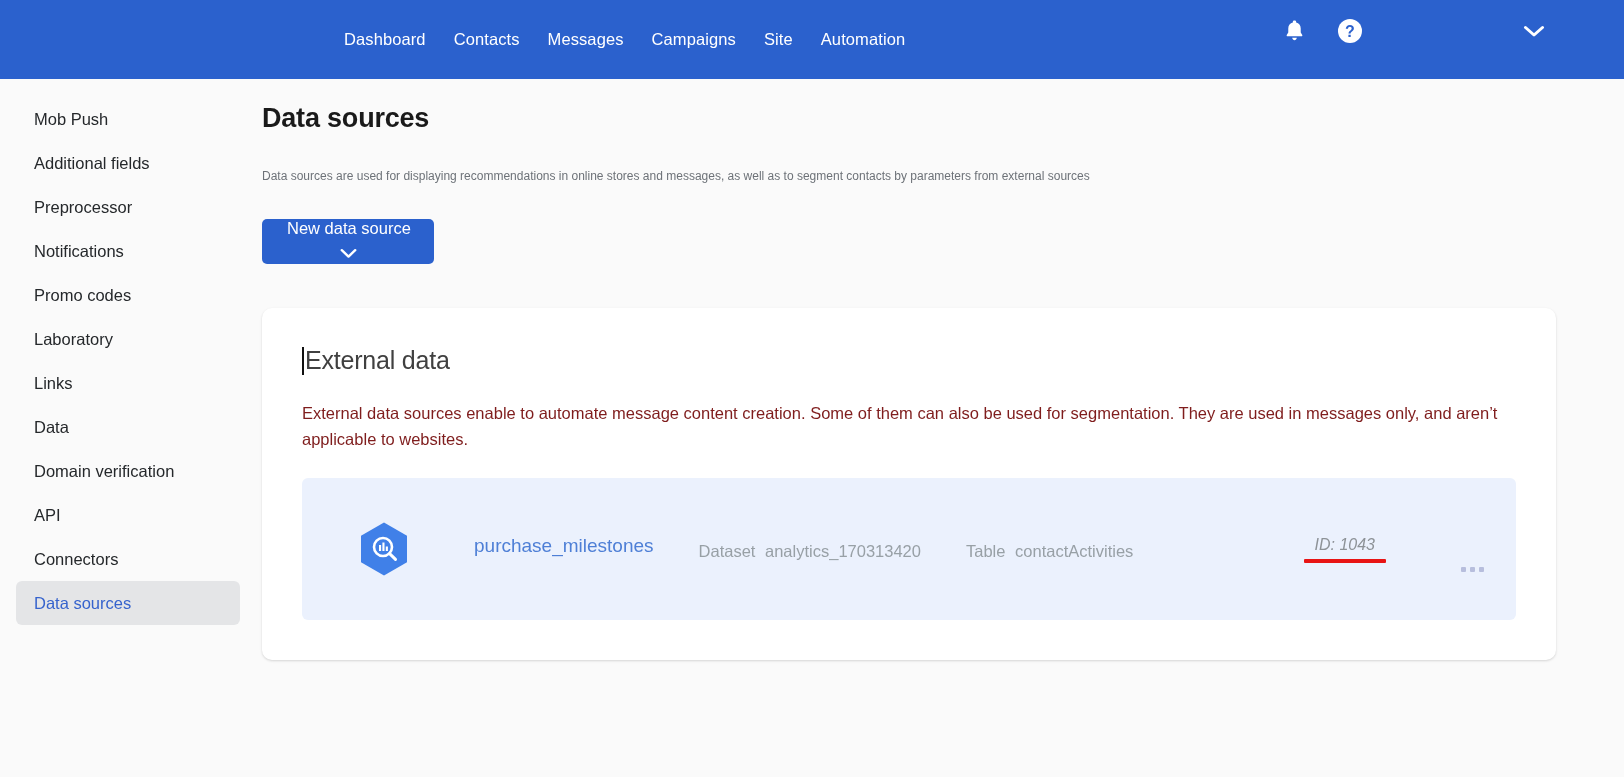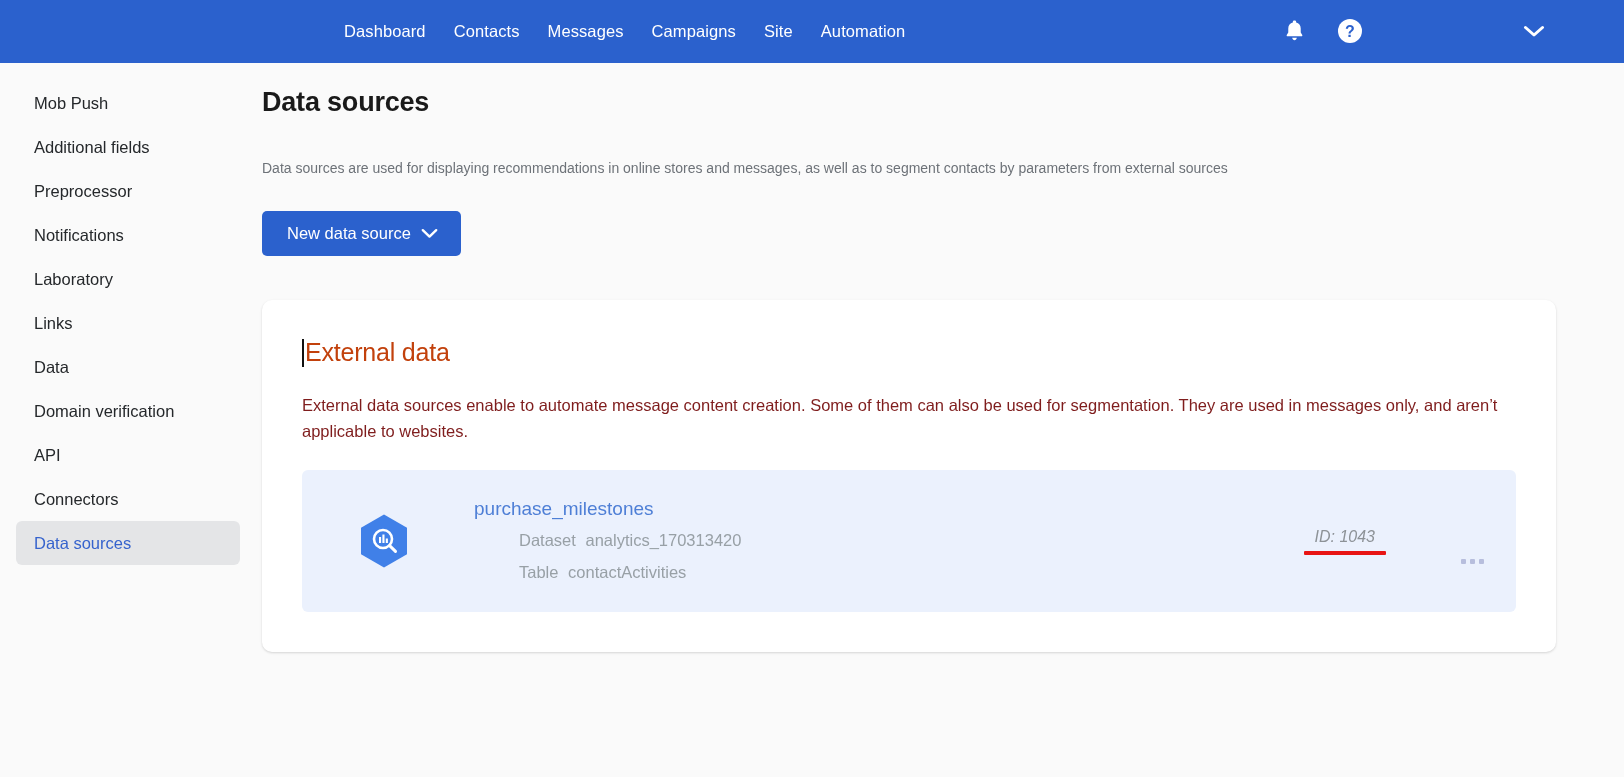--- a/index.html
+++ b/index.html
@@ -10,21 +10,21 @@
   }
   body {
     font-family: "Liberation Sans", sans-serif;
     background: #fafafa;
     color: #212121;
     -webkit-font-smoothing: antialiased;
   }
 
   
   .topbar {
-    height: 63px;
+    height: 79px;
     background: #2b61cd;
     display: flex;
     align-items: center;
     position: relative;
   }
   .nav-links {
     display: flex;
     align-items: center;
     gap: 28px;
     margin-left: 344px;
@@ -97,40 +97,41 @@
     min-width: 0;
   }
   .page-title {
     font-size: 27px;
     font-weight: bold;
     color: #1a1a1a;
     letter-spacing: -0.2px;
     padding-top: 24px;
   }
   .page-desc {
-    font-size: 14px;
+    font-size: 12px;
     color: #6d7278;
     line-height: 28px;
-    margin-top: 36px;
+    margin-top: 28px;
     max-width: 1292px;
   }
   .primary-btn {
     margin-top: 29px;
     height: 45px;
     background: #2b61cd;
     color: #fff;
     border: none;
     border-radius: 5px;
     font-family: inherit;
     font-size: 16.5px;
     display: inline-flex;
     align-items: center;
     gap: 10px;
     padding: 0 23px 0 25px;
     cursor: pointer;
+    flex-direction: column;
   }
   .primary-btn .chev { display: flex; align-items: center; }
 
   
   .card {
     margin-top: 44px;
     background: #ffffff;
     border-radius: 10px;
     box-shadow: 0 1px 3px rgba(0,0,0,.10), 0 1px 2px rgba(0,0,0,.06);
     padding: 38px 40px 40px 40px;
@@ -142,21 +143,21 @@
   }
   .caret-bar {
     display: inline-block;
     width: 2px;
     height: 28px;
     background: #111;
     margin-right: 1px;
   }
   .card-title {
     font-size: 25px;
-    color: #c2410c;
+    color: #404040;
     letter-spacing: -0.2px;
     font-weight: 400;
   }
   .card-desc {
     font-size: 16.5px;
     color: #7f1d1d;
     line-height: 26px;
     margin-top: 25px;
   }
 
@@ -175,21 +176,21 @@
     flex: 0 0 auto;
     width: 52px;
     height: 52px;
     display: flex;
     align-items: center;
     justify-content: center;
   }
   .ds-info {
     margin-left: 64px;
     display: flex;
-    flex-direction: column;
+    flex-direction: row;
   }
   .ds-name {
     font-size: 19px;
     color: #4e7fd6;
     cursor: pointer;
     line-height: 26px;
   }
   .ds-meta {
     font-size: 16.5px;
     color: #98a0a6;
@@ -280,20 +281,21 @@
   </div>
 </div>
 
 <div class="page">
 
   <aside class="sidebar">
     <div class="side-item">Mob Push</div>
     <div class="side-item">Additional fields</div>
     <div class="side-item">Preprocessor</div>
     <div class="side-item">Notifications</div>
+    <div class="side-item">Promo codes</div>
     <div class="side-item">Laboratory</div>
     <div class="side-item">Links</div>
     <div class="side-item">Data</div>
     <div class="side-item">Domain verification</div>
     <div class="side-item">API</div>
     <div class="side-item">Connectors</div>
     <div class="side-item active">Data sources</div>
   </aside>
 
   <main class="main">

